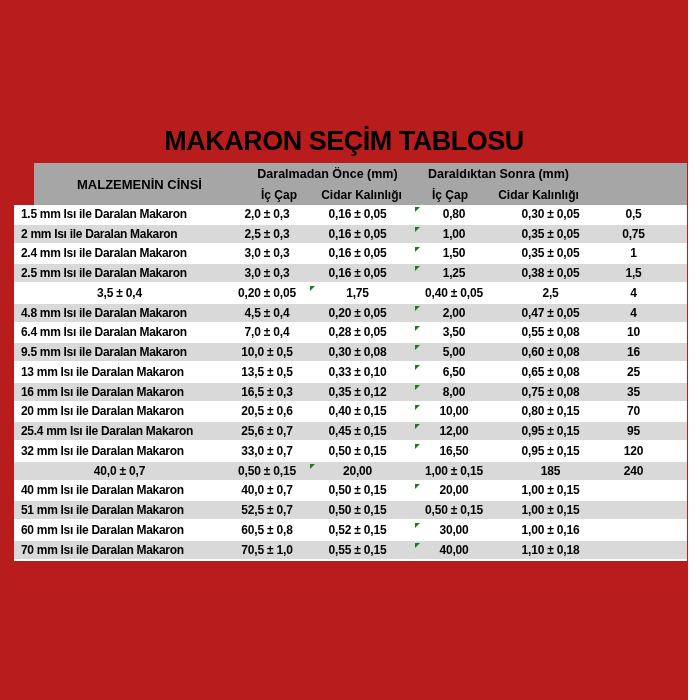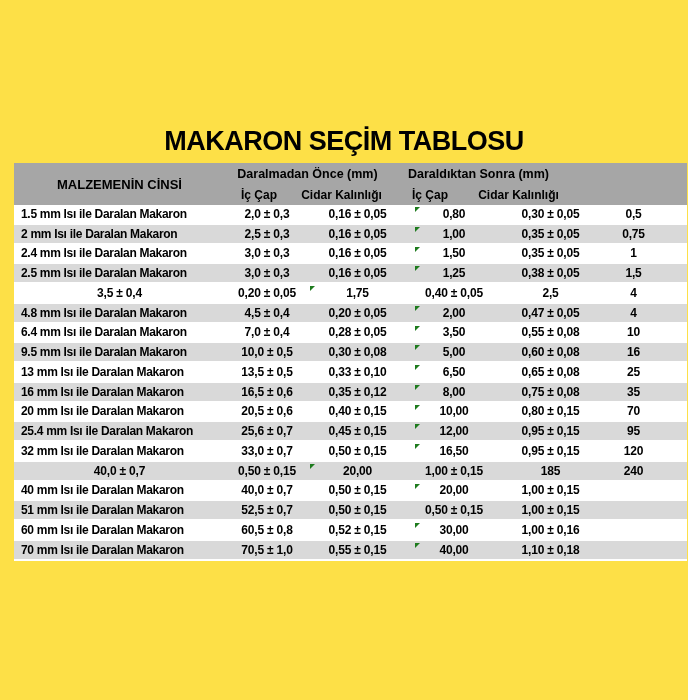--- a/index.html
+++ b/index.html
@@ -1,20 +1,20 @@
 <!DOCTYPE html>
 <html style="--header-bg: #A6A6A6; --stripe-bg: #D9D9D9; --marker-color: #1E7B1E;"><head>
 <meta charset="utf-8">
 <style>
   html, body { margin: 0; padding: 0; background: #ffffff; }
   .page {
     position: relative;
     width: 688px;
     height: 700px;
-    background: #fde047;
+    background: #b91c1c;
     font-family: "Liberation Sans", sans-serif;
     color: #000;
     overflow: hidden;
   }
   .title {
     position: absolute;
     top: 126px;
     left: 0;
     width: 100%;
     margin: 0;
@@ -29,20 +29,21 @@
     left: 14px;
     top: 163px;
     width: 673px;
   }
   
   .thead {
     display: grid;
     grid-template-columns: 211px 165px 177px 120px;
     background: var(--header-bg, #A6A6A6);
     height: 42px;
+    margin-left: 20px;
   }
   .th-material {
     display: flex;
     align-items: center;
     justify-content: center;
     font-size: 13px;
     font-weight: bold;
   }
   .hgroup { display: flex; flex-direction: column; }
   .hgroup-label {
@@ -210,21 +211,21 @@
           <div class="td name">13 mm Isı ile Daralan Makaron</div>
           <div class="td">13,5 ± 0,5</div>
           <div class="td">0,33 ± 0,10</div>
           <div class="td"><span class="marker"></span>6,50</div>
           <div class="td">0,65 ± 0,08</div>
           <div class="td">25</div>
           <div class="td">35</div>
         </div>
         <div class="tr alt">
           <div class="td name">16 mm Isı ile Daralan Makaron</div>
-          <div class="td">16,5 ± 0,6</div>
+          <div class="td">16,5 ± 0,3</div>
           <div class="td">0,35 ± 0,12</div>
           <div class="td"><span class="marker"></span>8,00</div>
           <div class="td">0,75 ± 0,08</div>
           <div class="td">35</div>
           <div class="td">50</div>
         </div>
         <div class="tr">
           <div class="td name">20 mm Isı ile Daralan Makaron</div>
           <div class="td">20,5 ± 0,6</div>
           <div class="td">0,40 ± 0,15</div>

